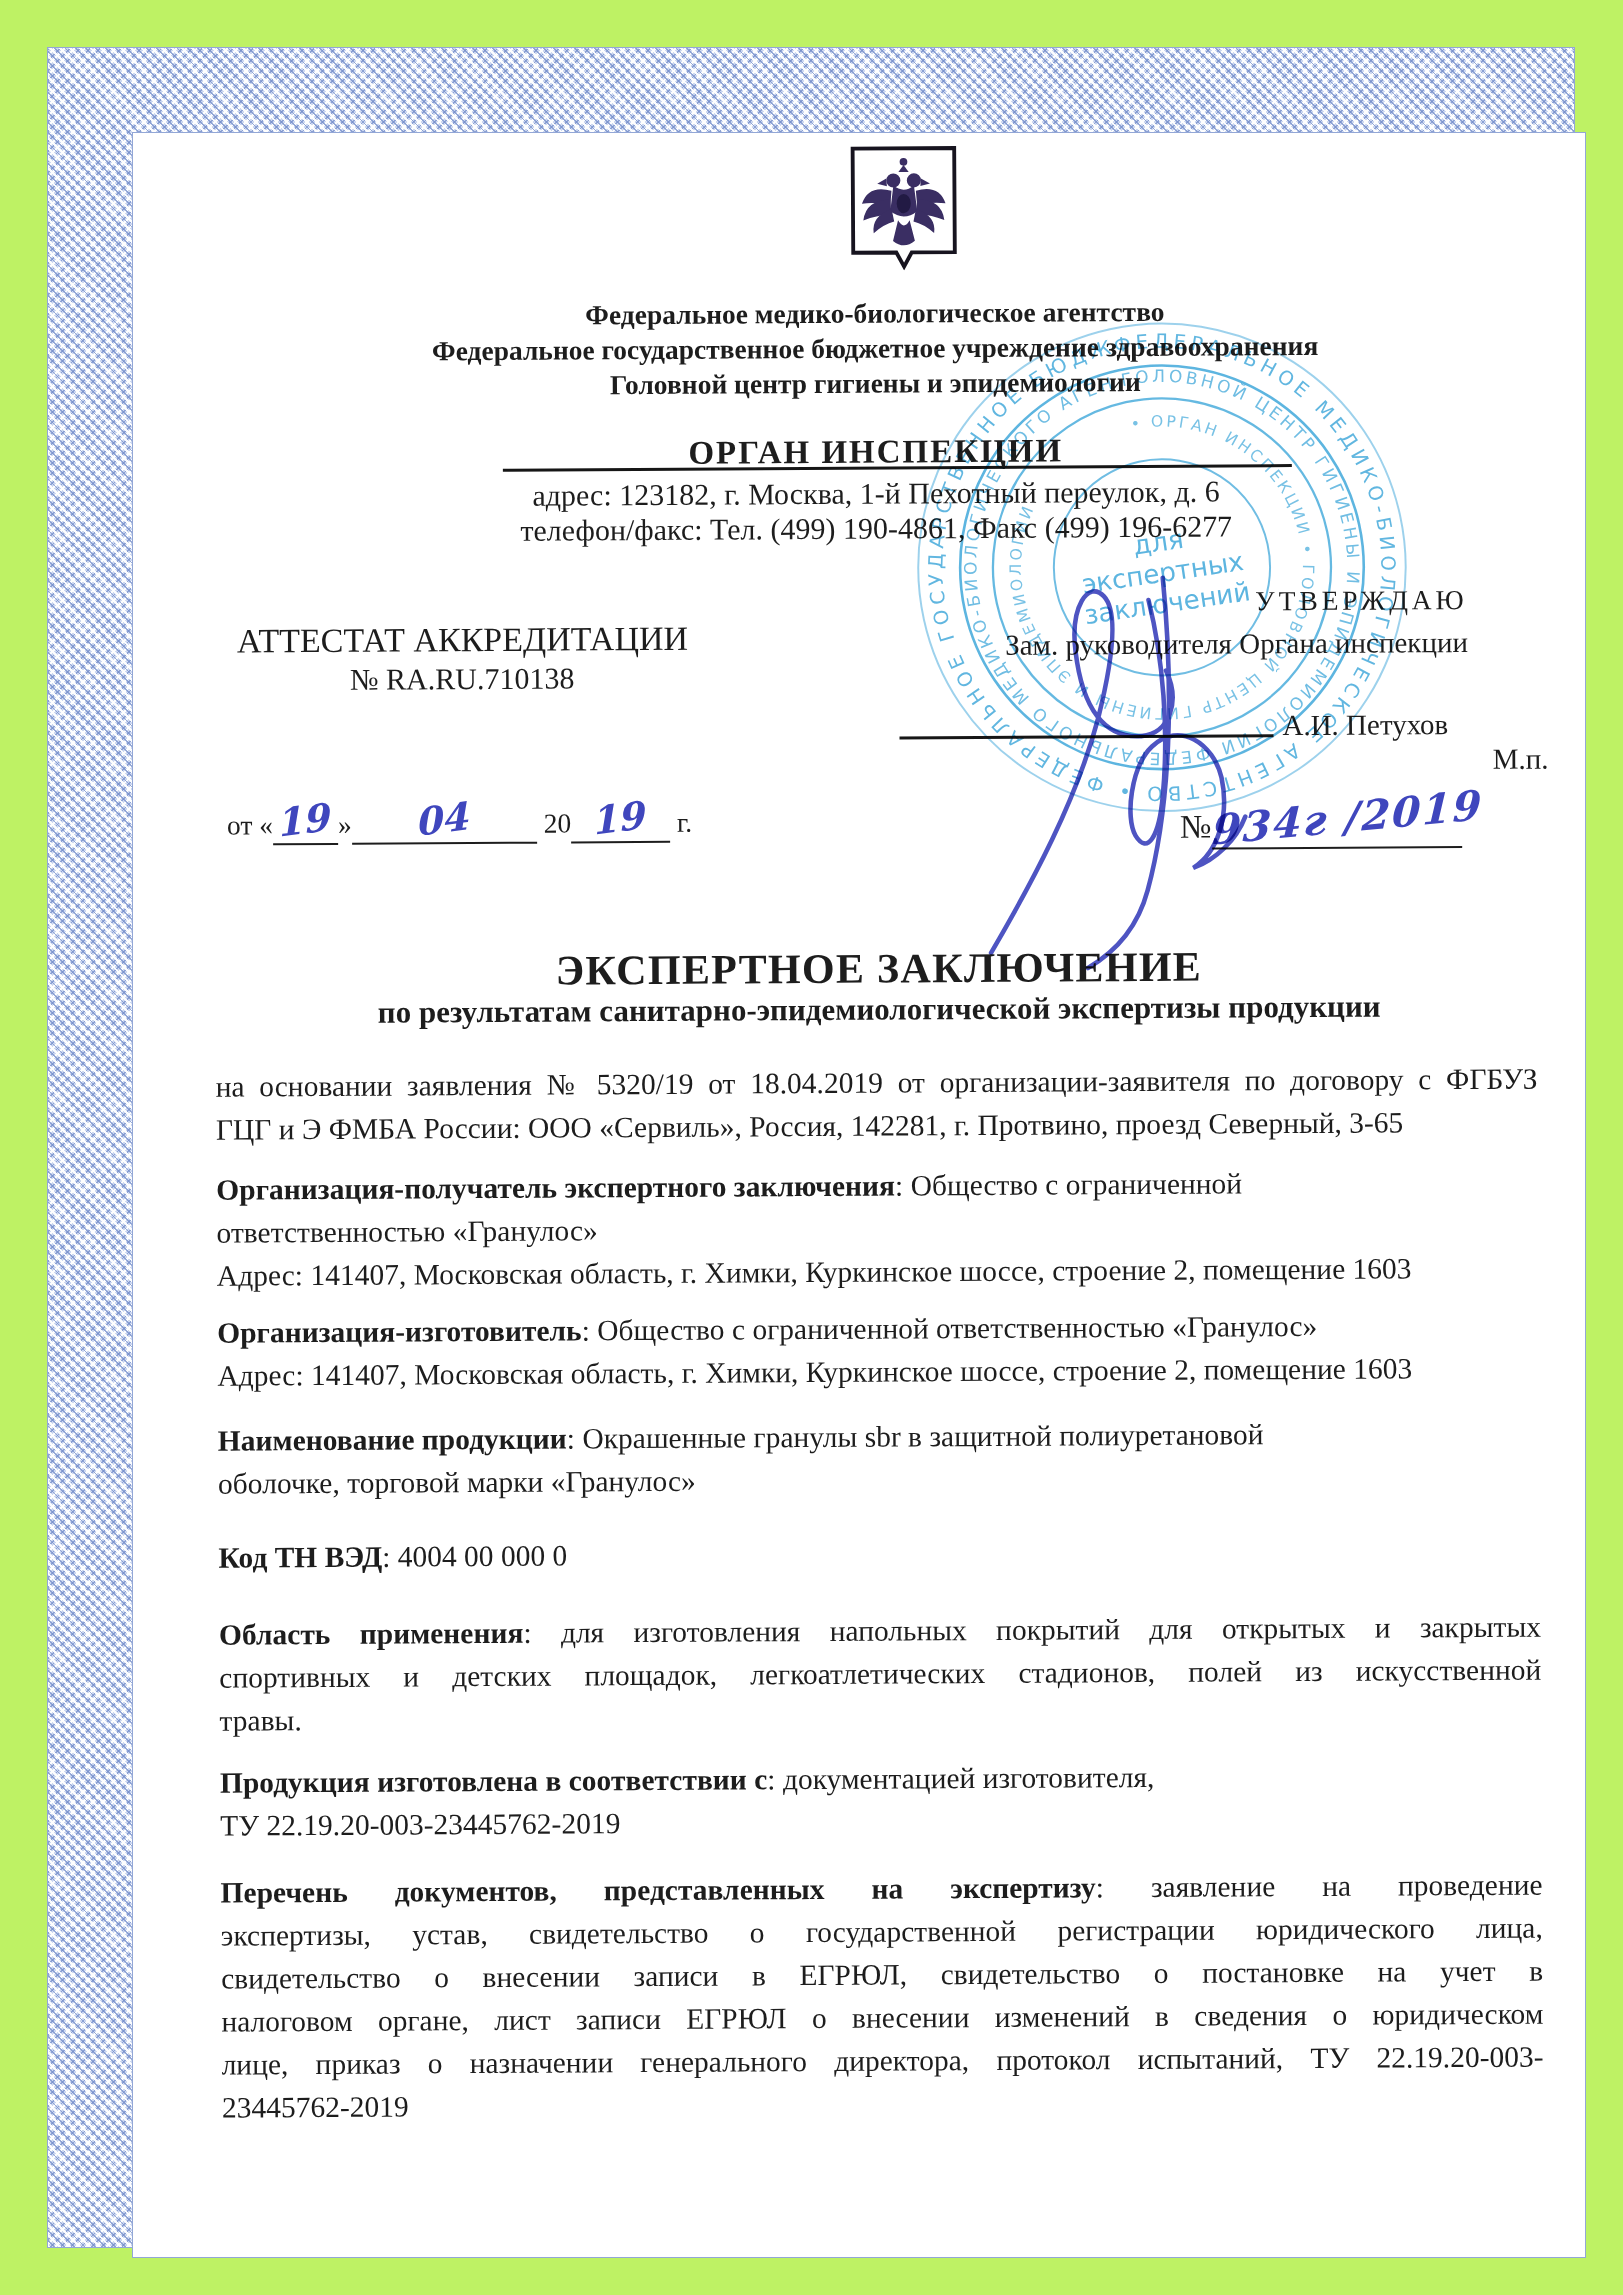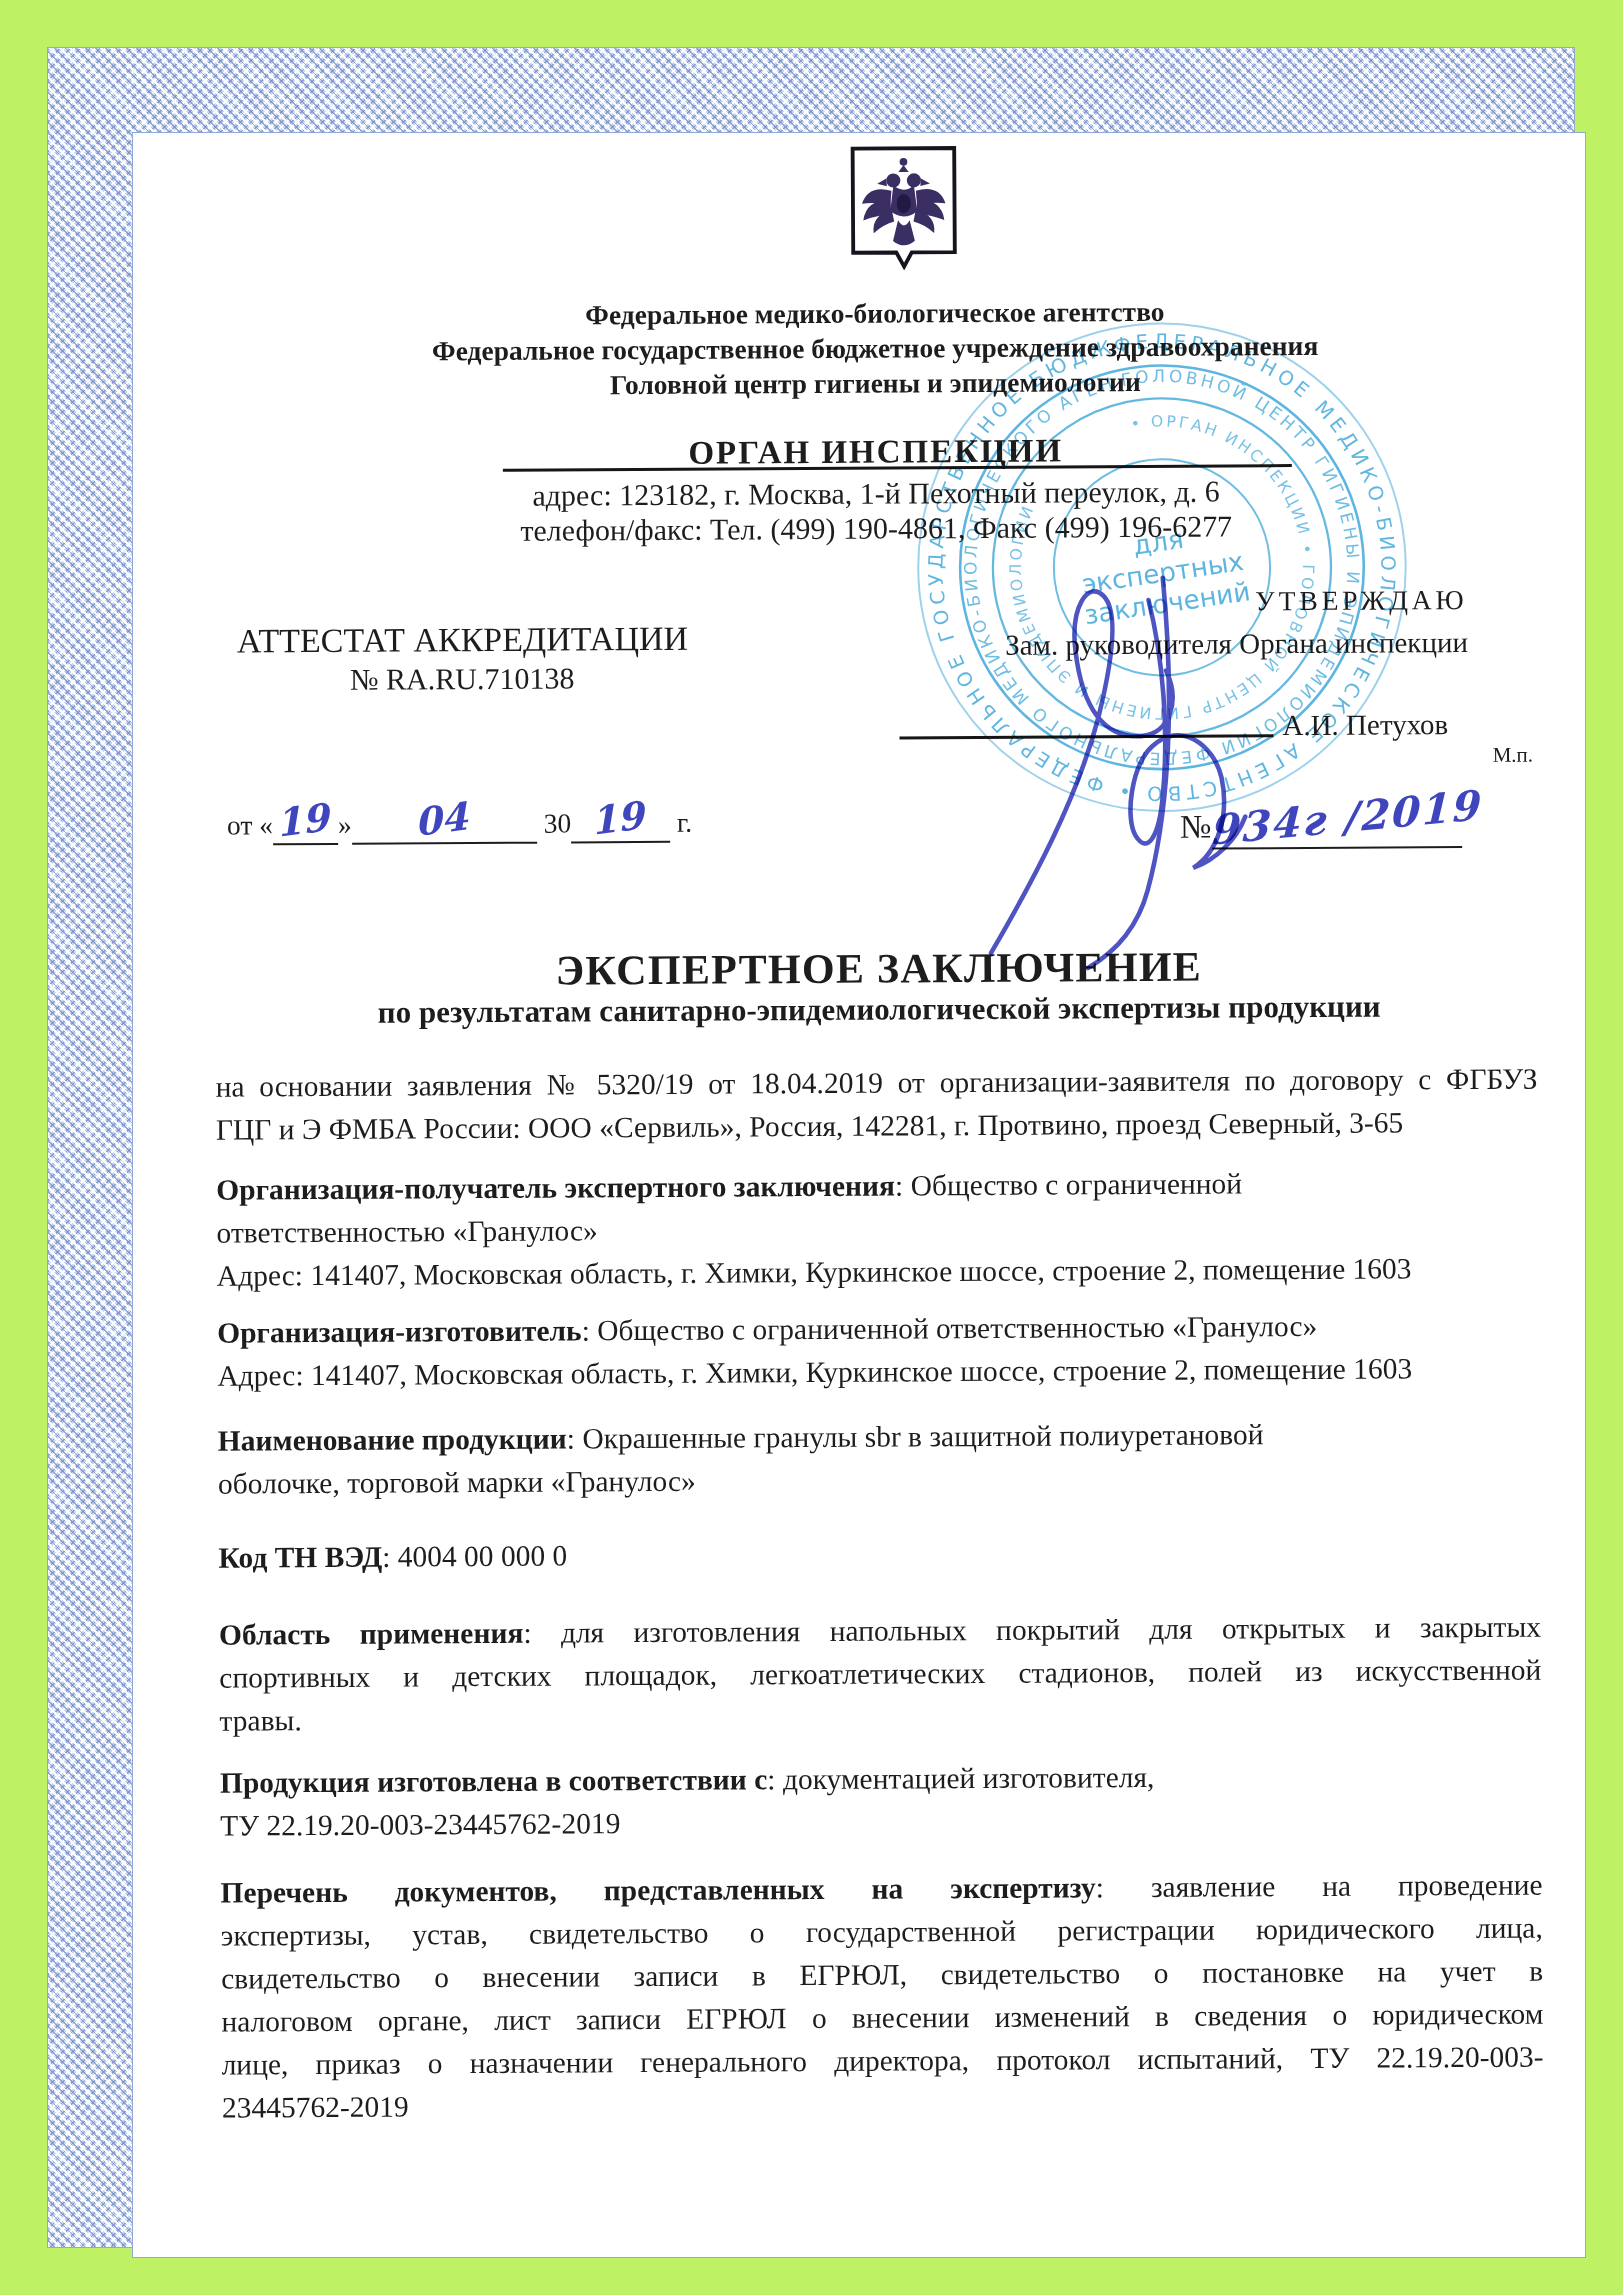--- a/index.html
+++ b/index.html
@@ -73,24 +73,24 @@
     <div class="abs hdr" style="top:477px;font-size:30px;font-weight:normal;">адрес: 123182, г. Москва, 1-й Пехотный переулок, д. 6</div>
     <div class="abs hdr" style="top:512px;font-size:30px;font-weight:normal;">телефон/факс: Тел. (499) 190-4861, Факс (499) 196-6277</div>
 
     <div class="abs ctr nw" style="left:240px;top:619px;width:450px;font-size:34px;">АТТЕСТАТ АККРЕДИТАЦИИ</div>
     <div class="abs ctr nw" style="left:240px;top:660px;width:450px;font-size:30px;">№ RA.RU.710138</div>
 
     <div class="abs nw" style="left:936px;top:588px;width:535px;text-align:right;font-size:27.5px;letter-spacing:3.9px;">УТВЕРЖДАЮ</div>
     <div class="abs nw" style="left:936px;top:630px;width:535px;text-align:right;font-size:29px;">Зам. руководителя Органа инспекции</div>
     <div class="abs rule" style="left:902px;top:737px;width:374px;height:3.3px;"></div>
     <div class="abs nw" style="left:1285px;top:712px;font-size:29px;">А.И. Петухов</div>
-    <div class="abs nw" style="left:1495px;top:747px;font-size:21px;">М.п.</div>
+    <div class="abs nw" style="left:1495px;top:747px;font-size:29px;">М.п.</div>
 
     <div class="abs nw" style="left:229px;top:795px;font-size:27.5px;">
-      <span>от «</span><span class="dfield" style="width:65px;"><span class="ink ink-d">19</span></span><span>»</span><span class="dfield" style="width:185px;"><span class="ink ink-d">04</span></span>&nbsp;<span>30</span><span class="dfield" style="width:99px;"><span class="ink ink-d">19</span></span>&nbsp;<span>г.</span>
+      <span>от «</span><span class="dfield" style="width:65px;"><span class="ink ink-d">19</span></span><span>»</span><span class="dfield" style="width:185px;"><span class="ink ink-d">04</span></span>&nbsp;<span>20</span><span class="dfield" style="width:99px;"><span class="ink ink-d">19</span></span>&nbsp;<span>г.</span>
     </div>
 
     <div class="abs nw" style="left:1182px;top:802px;font-size:33px;">
       <span>№</span><span class="dfield" style="width:250px;"><span class="ink ink-n">934г /2019</span></span>
     </div>
 
     <div class="abs hdr" style="top:945px;font-size:42px;letter-spacing:1.3px;">ЭКСПЕРТНОЕ ЗАКЛЮЧЕНИЕ</div>
     <div class="abs hdr" style="top:992px;font-size:31px;">по результатам санитарно-эпидемиологической экспертизы продукции</div>
 
     <div class="abs para" style="top:1062px;">

